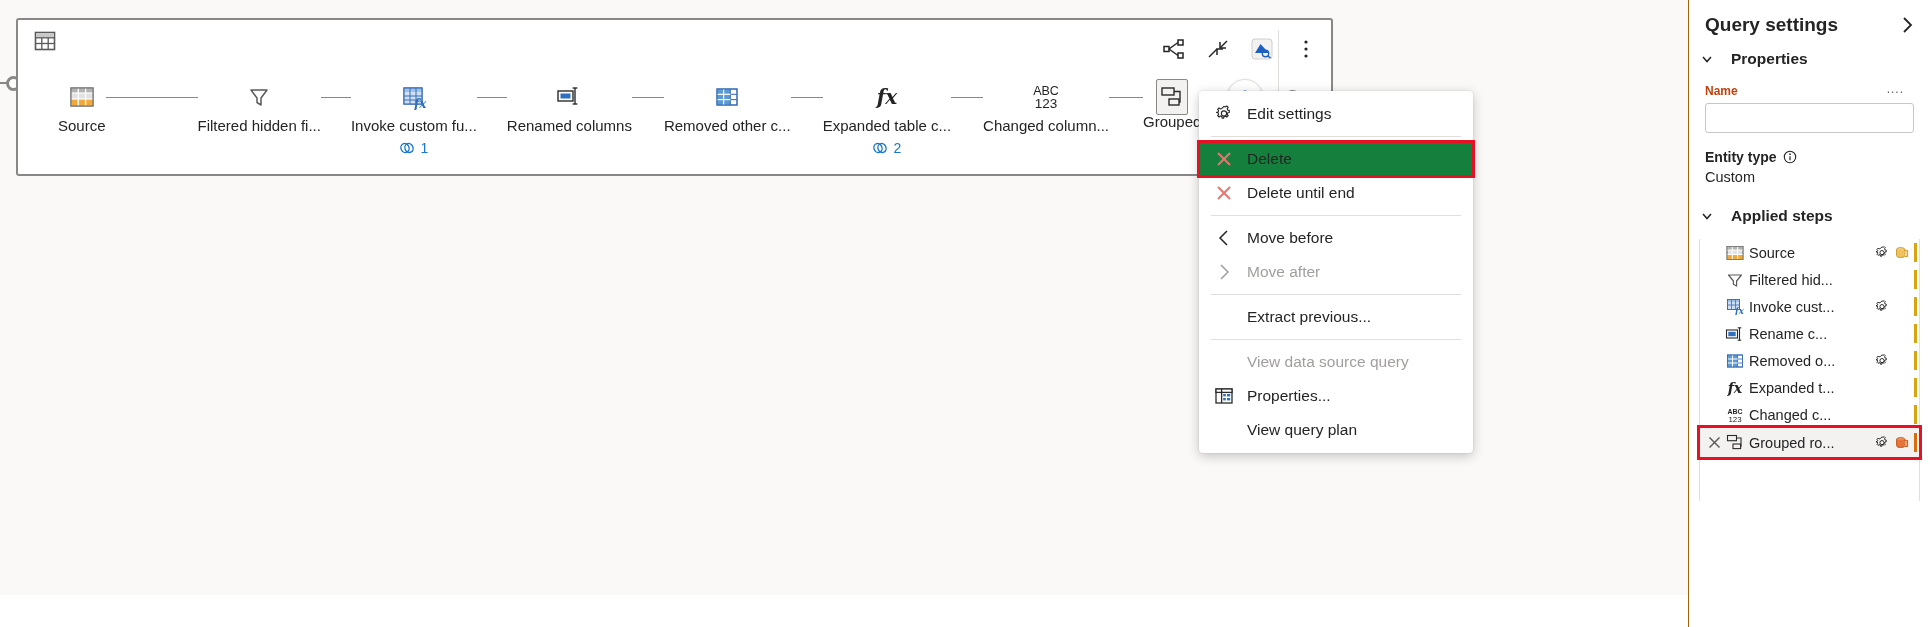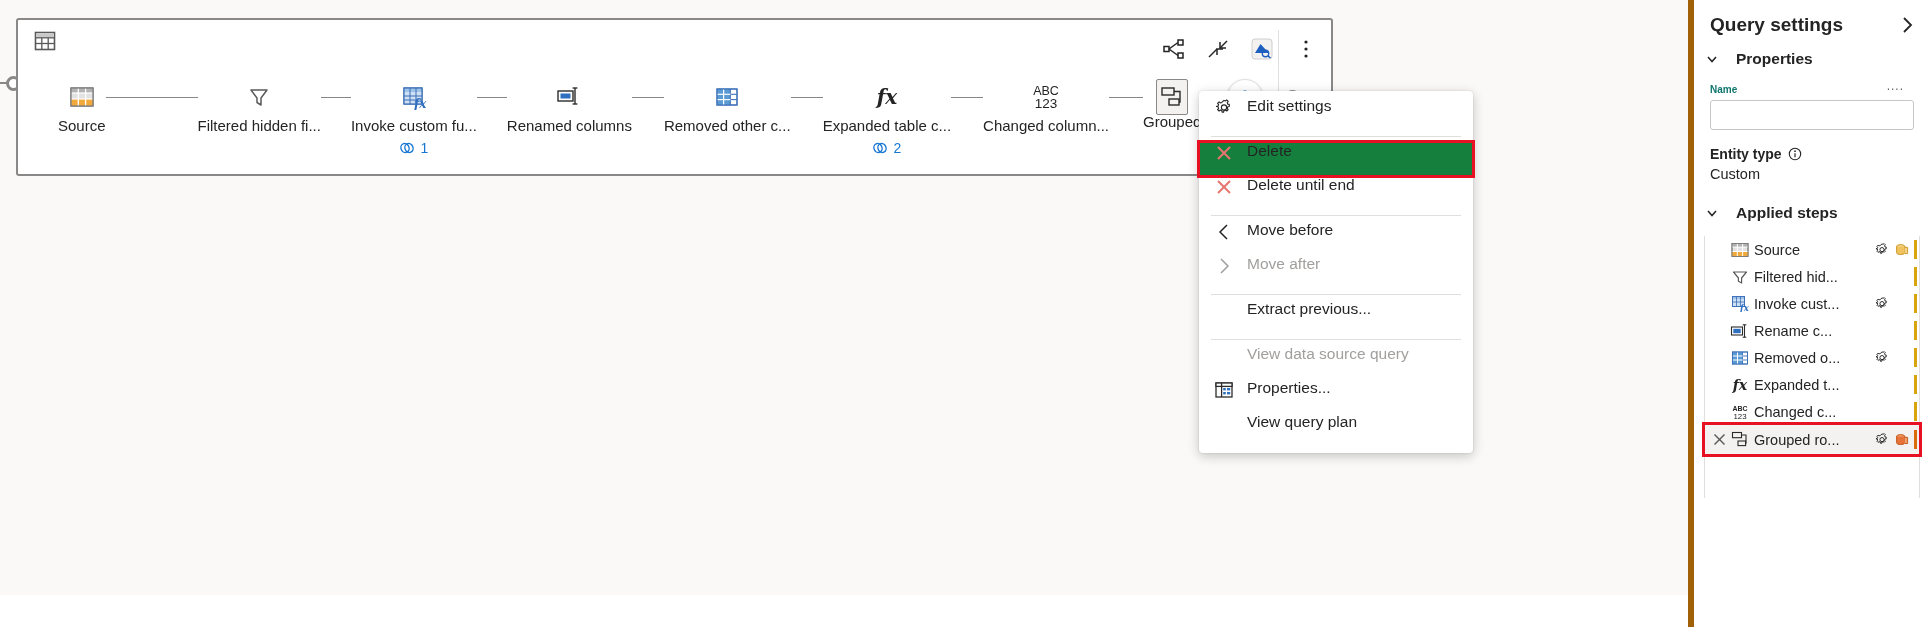--- a/index.html
+++ b/index.html
@@ -100,21 +100,21 @@
   
   #ctx-menu{
     position:absolute;left:1199px;top:91px;width:274px;
     background:#ffffff;
     box-shadow:0 3px 12px rgba(0,0,0,.22), 0 0 2px rgba(0,0,0,.14);
     border-radius:4px;
     padding:6px 0 6px 0;
     z-index:40;
   }
   .mi{
-    display:flex;height:34px;padding:0 12px;
+    display:flex;align-items:center;height:34px;padding:0 12px;
     font-size:15.5px;color:#242424;cursor:pointer;box-sizing:border-box;
   }
   .mi.disabled{color:#a19f9d;cursor:default;}
   .mi-icon{
     width:26px;min-width:26px;height:22px;display:flex;align-items:center;justify-content:center;
     margin-right:10px;
   }
   .mi-text{white-space:nowrap;}
   .mi-sep{height:1px;background:#e1dfdd;margin:5px 12px;}
   
@@ -123,36 +123,36 @@
     outline-offset:-1px;
     background:#15803d;
     position:relative;
     z-index:2;
   }
 
   
   #right-panel{
     position:absolute;left:1688px;top:0;width:242px;height:627px;
     background:#ffffff;
-    border-left:6px solid #a16207;
+    border-left:1px solid #a16207;
     box-sizing:border-box;
   }
   #qs-header{
     display:flex;align-items:center;justify-content:space-between;
     padding:14px 16px 8px 16px;
   }
   #qs-title{font-size:19px;font-weight:bold;color:#242424;}
   #qs-collapse{font-size:17px;color:#242424;cursor:pointer;line-height:1;}
   .section-head{
     display:flex;align-items:center;gap:18px;padding:6px 16px 6px 12px;
     font-size:15.5px;font-weight:bold;color:#242424;cursor:pointer;
   }
   .chev{font-size:11px;color:#242424;}
   .field-label{
-    padding:10px 16px 5px 16px;font-size:10px;font-weight:bold;color:#0f766e;
+    padding:10px 16px 5px 16px;font-size:12px;font-weight:bold;color:#c2410c;
   }
   .name-input-wrap{padding:0 16px;}
   .name-input{
     width:100%;height:30px;box-sizing:border-box;
     border:1px solid #c8c6c4;border-radius:3px;background:#ffffff;
     font-family:"Liberation Sans", sans-serif;font-size:13px;color:#242424;
     padding:0 26px 0 8px;
   }
   .name-dots{
     position:absolute;right:26px;margin-top:-21px;font-size:12px;color:#605e5c;

